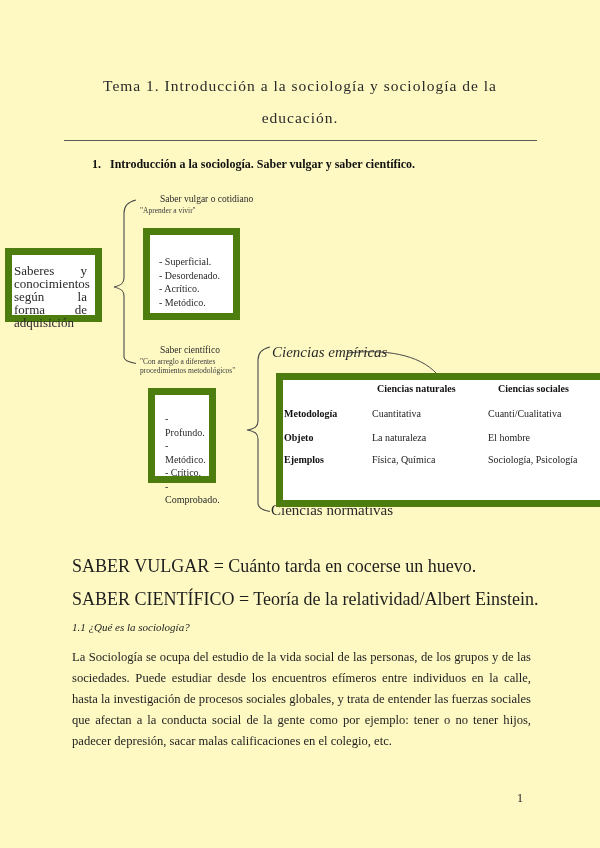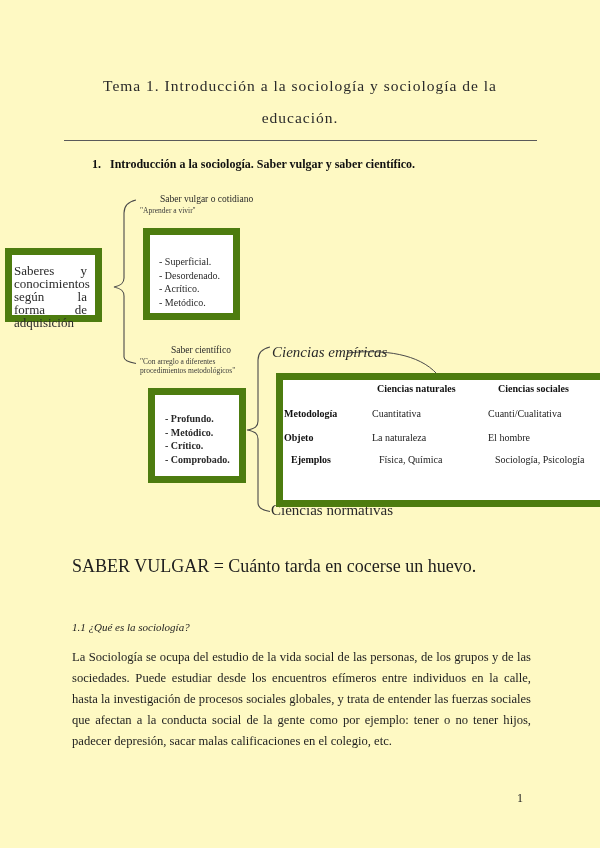--- a/index.html
+++ b/index.html
@@ -35,21 +35,21 @@
     left:5px;top:248px;width:97px;height:74px;
     box-sizing:border-box;padding:9px 8px 0 2px;
     font-size:13px;line-height:13px;
     text-align:justify;text-align-last:left;
     color:#2a2a2a;
   }
   .branch-title{font-size:9.5px;color:#2a2a2a;white-space:nowrap;margin-left:20px;}
   .branch-sub{font-size:7.5px;line-height:8.5px;color:#3a3a3a;white-space:nowrap;}
   .traits-box{box-sizing:border-box;font-size:10px;line-height:13.5px;color:#2a2a2a;}
   .vulgar-box{left:143px;top:228px;width:97px;height:92px;padding:20px 0 0 9px;}
-  .cient-box{left:148px;top:388px;width:98px;height:95px;padding:17px 0 0 10px;font-weight:bold;}
+  .cient-box{left:148px;top:388px;width:68px;height:95px;padding:17px 0 0 10px;}
   .ciencias-label{font-size:15px;color:#2a2a2a;white-space:nowrap;}
   .italic{font-style:italic;}
   .table-box{left:276px;top:373px;width:317px;height:120px;}
   .tbl-header{font-size:10px;font-weight:bold;color:#111;white-space:nowrap;}
   .tbl-row{left:284px;width:310px;font-size:10px;white-space:nowrap;color:#222;}
   .tbl-row .lbl{display:inline-block;width:88px;font-weight:bold;color:#111;}
   .tbl-row .nat{display:inline-block;width:116px;}
   .tbl-row .soc{display:inline-block;}
   
   .body-line{left:72px;width:470px;font-size:18px;color:#1e1e1e;white-space:nowrap;}
@@ -94,21 +94,21 @@
 
   <div class="abs branch-title" style="left:140px;top:194px;">Saber vulgar o cotidiano</div>
   <div class="abs branch-sub" style="left:140px;top:207px;">"Aprender a vivir"</div>
   <div class="abs dbox traits-box vulgar-box">
     <div>- Superficial.</div>
     <div>- Desordenado.</div>
     <div>- Acrítico.</div>
     <div>- Metódico.</div>
   </div>
 
-  <div class="abs branch-title" style="left:151px;top:345px;">Saber científico</div>
+  <div class="abs branch-title" style="left:140px;top:345px;">Saber científico</div>
   <div class="abs branch-sub" style="left:140px;top:358px;">
     <div>"Con arreglo a diferentes</div>
     <div>procedimientos metodológicos"</div>
   </div>
   <div class="abs dbox traits-box cient-box">
     <div>- Profundo.</div>
     <div>- Metódico.</div>
     <div>- Crítico.</div>
     <div>- Comprobado.</div>
   </div>
@@ -119,23 +119,24 @@
   <div class="abs dbox table-box"></div>
   <div class="abs tbl-header" style="left:377px;top:383px;">Ciencias naturales</div>
   <div class="abs tbl-header" style="left:498px;top:383px;">Ciencias sociales</div>
 
   <div class="abs tbl-row" style="top:432px;">
     <span class="lbl">Objeto</span><span class="nat">La naturaleza</span><span class="soc">El hombre</span>
   </div>
   <div class="abs tbl-row" style="top:408px;font-family:Liberation Serif, serif;">
     <span class="lbl">Metodología</span><span class="nat">Cuantitativa</span><span class="soc">Cuanti/Cualitativa</span>
   </div>
-  <div class="abs tbl-row" style="top:454px;margin-left:7px;">
+  <div class="abs tbl-row" style="top:454px;">
     <span class="lbl">Ejemplos</span><span class="nat">Física, Química</span><span class="soc">Sociología, Psicología</span>
   </div>
 
   <div class="abs body-line" style="top:556px;">SABER VULGAR = Cuánto tarda en cocerse un huevo.</div>
+  <div class="abs body-line" style="top:589px;">SABER CIENTÍFICO = Teoría de la relatividad/Albert Einstein.</div>
   <div class="abs subheading" style="top:621px;">1.1 ¿Qué es la sociología?</div>
   <div class="abs paragraph">La Sociología se ocupa del estudio de la vida social de las personas, de los grupos y de las sociedades. Puede estudiar desde los encuentros efímeros entre individuos en la calle, hasta la investigación de procesos sociales globales, y trata de entender las fuerzas sociales que afectan a la conducta social de la gente como por ejemplo: tener o no tener hijos, padecer depresión, sacar malas calificaciones en el colegio, etc.</div>
 
   <div class="abs page-num">1</div>
 
 </div>
 
 </body></html>

